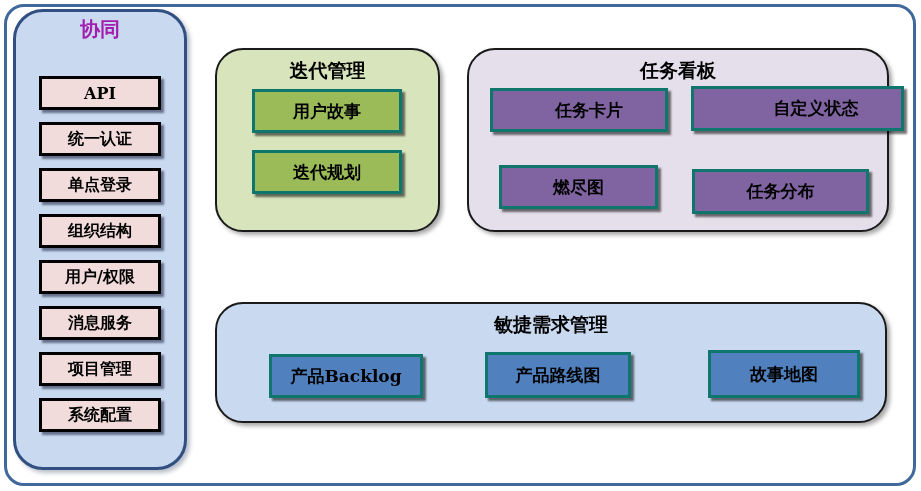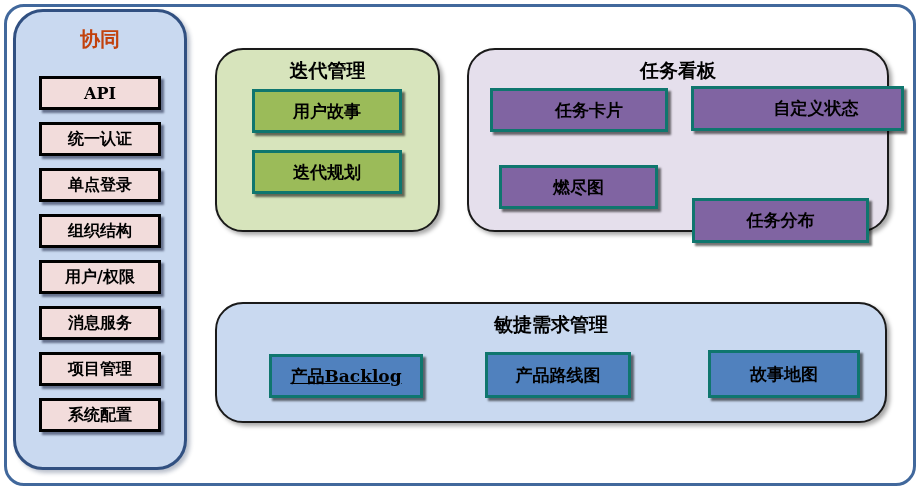--- a/index.html
+++ b/index.html
@@ -6,21 +6,21 @@
   .page{position:relative;width:921px;height:491px;background:#ffffff;overflow:hidden;
         font-family:"Liberation Sans",sans-serif;}
   .outer-frame{position:absolute;left:4px;top:4px;width:906px;height:476px;
         border:3px solid var(--frame_border,#41689c);border-radius:20px;background:#ffffff;}
 
   
   .sidebar{position:absolute;left:13px;top:9px;width:168px;height:455px;
         background:var(--sidebar_fill,#c9d9f0);
         border:3px solid var(--sidebar_border,#315081);border-radius:30px;
         box-shadow:3px 3px 4px rgba(20,40,80,0.30);}
-  .sidebar-title{text-align:center;margin-top:14px;font-size:20px;font-weight:700;color:#c2410c;}
+  .sidebar-title{text-align:center;margin-top:4px;font-size:20px;font-weight:700;color:#a21caf;}
   .sidebar-items{position:absolute;top:64px;left:0;right:0;
         display:flex;flex-direction:column;align-items:center;gap:12px;}
   .sidebar-item{width:116px;height:28px;background:var(--sidebar_item_fill,#f2dcdb);
         border:3px solid #000;box-shadow:3px 3px 2px rgba(20,30,60,0.55);
         display:flex;align-items:center;justify-content:center;
         font-family:"DejaVu Serif","Liberation Serif",serif;font-weight:700;font-size:16px;color:#000;}
 
   
   .panel{position:absolute;border:2px solid #1a1a1a;border-radius:28px;
         box-shadow:3px 3px 4px rgba(0,0,0,0.35);}
@@ -37,24 +37,24 @@
   .btn-blue{background:var(--agile_item_fill,#5081be);}
 
   
   #btn-user-story{left:35px;top:39px;width:144px;height:38px;}
   #btn-iteration-plan{left:35px;top:100px;width:144px;height:38px;}
 
   
   #btn-task-card{left:21px;top:38px;width:152px;height:38px;padding-left:20px;}
   #btn-custom-status{left:222px;top:36px;width:170px;height:39px;padding-left:37px;}
   #btn-burndown{left:30px;top:115px;width:153px;height:38px;}
-  #btn-task-distribution{left:223px;top:119px;width:171px;height:39px;margin-top:29px;}
+  #btn-task-distribution{left:223px;top:119px;width:171px;height:39px;}
 
   
-  #btn-product-backlog{left:52px;top:50px;width:148px;height:38px;text-decoration:underline;}
+  #btn-product-backlog{left:52px;top:50px;width:148px;height:38px;}
   #btn-product-roadmap{left:268px;top:48px;width:140px;height:40px;}
   #btn-story-map{left:491px;top:46px;width:146px;height:42px;}
 </style>
 </head>
 <body>
 
 <div class="page">
   <div class="outer-frame"></div>
 
   <div class="sidebar">

